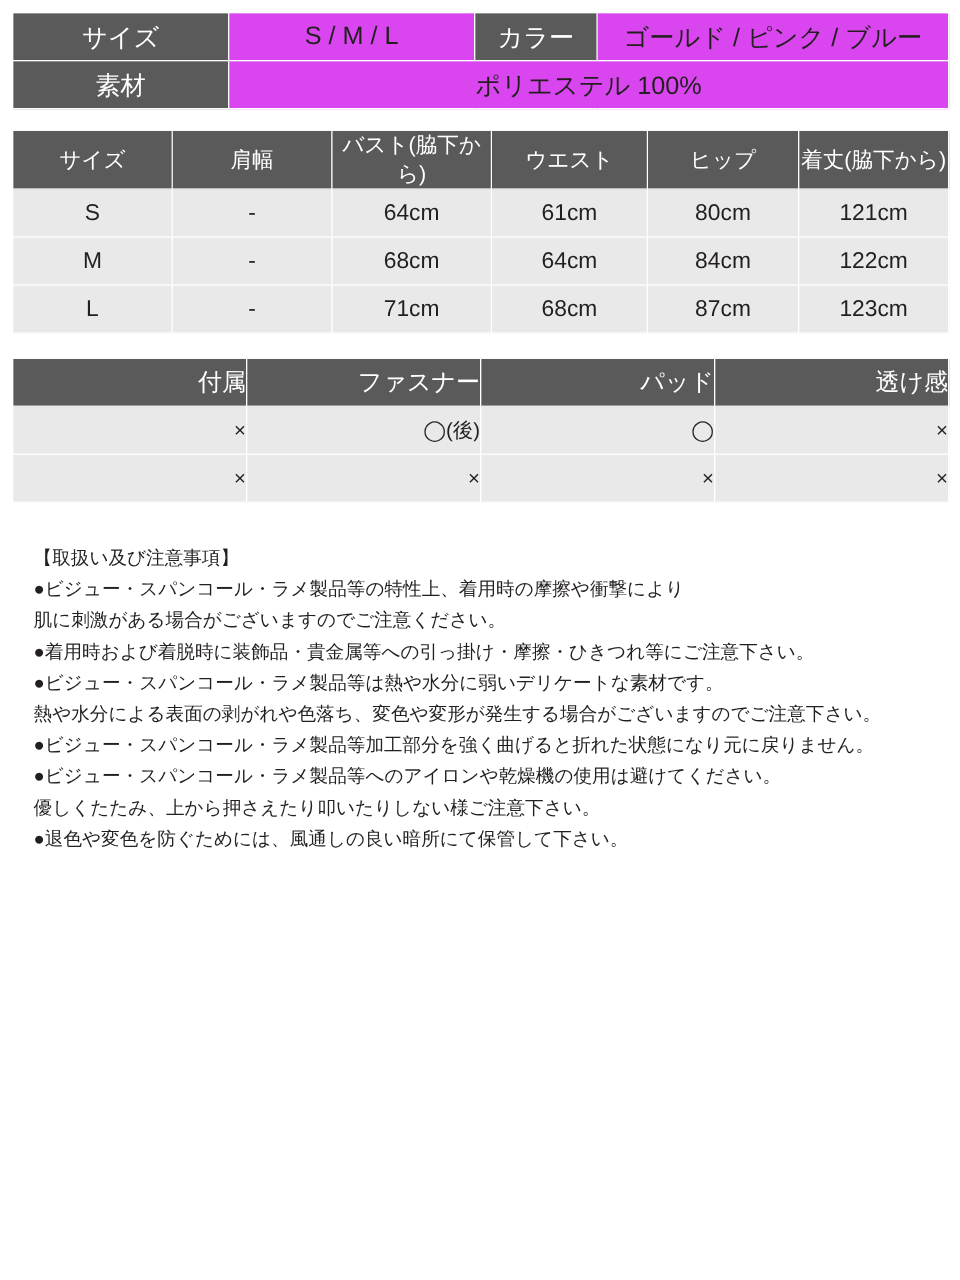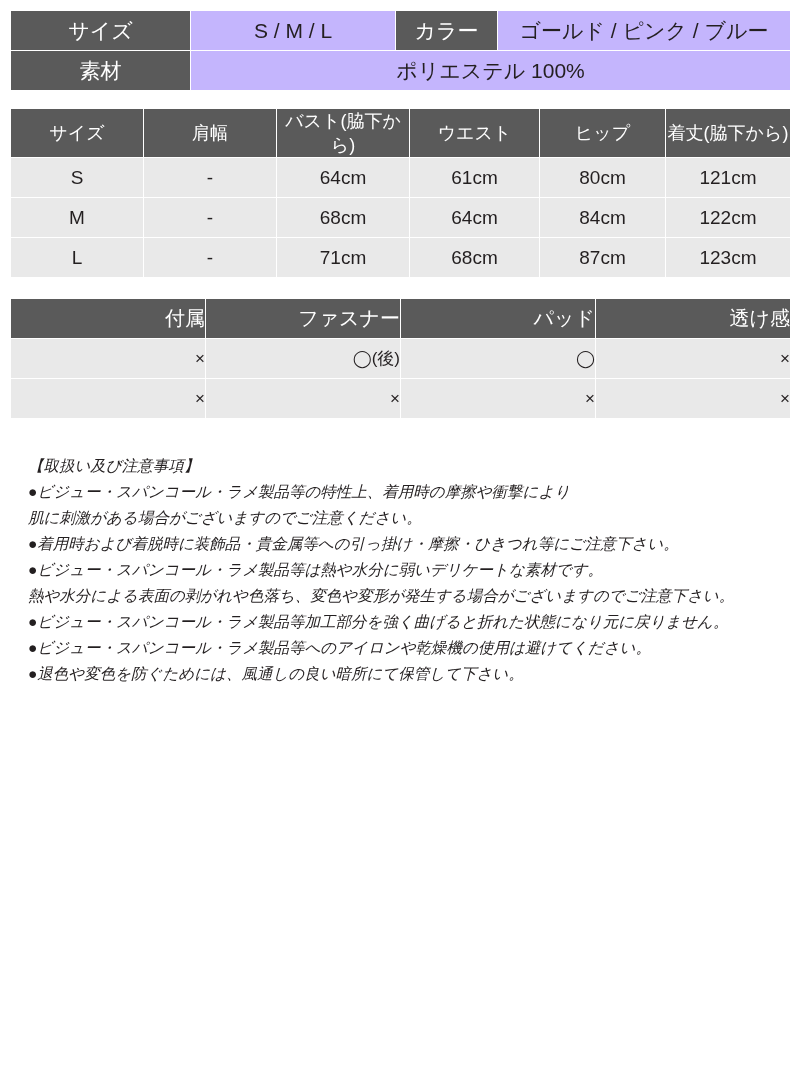--- a/index.html
+++ b/index.html
@@ -36,21 +36,21 @@
     vertical-align: middle;
     border: 1px solid #ffffff;
     padding: 0;
   }
   .hdr {
     background: #5a5a5a;
     color: #ffffff;
     font-weight: normal;
   }
   .val {
-    background: #c4b5fd;
+    background: #d946ef;
     color: #231f20;
   }
 
   
   .size-table {
     margin-top: 17px;
   }
   .size-table td {
     height: 39px;
     font-size: 19px;
@@ -92,21 +92,20 @@
     font-size: 17px;
   }
 
   
   .notes {
     margin-top: 34px;
     padding-left: 18px;
     font-size: 15.5px;
     line-height: 1.68;
     color: #231f20;
-    font-style: italic;
   }
   .notes .note-line {
     white-space: pre;
   }
   .notes .note-title {
     white-space: pre;
   }
 </style>
 </head>
 <body>
@@ -212,16 +211,17 @@
 
   <div class="notes">
     <div class="note-title">【取扱い及び注意事項】</div>
     <div class="note-line">●ビジュー・スパンコール・ラメ製品等の特性上、着用時の摩擦や衝撃により</div>
     <div class="note-line">肌に刺激がある場合がございますのでご注意ください。</div>
     <div class="note-line">●着用時および着脱時に装飾品・貴金属等への引っ掛け・摩擦・ひきつれ等にご注意下さい。</div>
     <div class="note-line">●ビジュー・スパンコール・ラメ製品等は熱や水分に弱いデリケートな素材です。</div>
     <div class="note-line">熱や水分による表面の剥がれや色落ち、変色や変形が発生する場合がございますのでご注意下さい。</div>
     <div class="note-line">●ビジュー・スパンコール・ラメ製品等加工部分を強く曲げると折れた状態になり元に戻りません。</div>
     <div class="note-line">●ビジュー・スパンコール・ラメ製品等へのアイロンや乾燥機の使用は避けてください。</div>
+    <div class="note-line">優しくたたみ、上から押さえたり叩いたりしない様ご注意下さい。</div>
     <div class="note-line">●退色や変色を防ぐためには、風通しの良い暗所にて保管して下さい。</div>
   </div>
 
 </div>
 
 </body></html>

